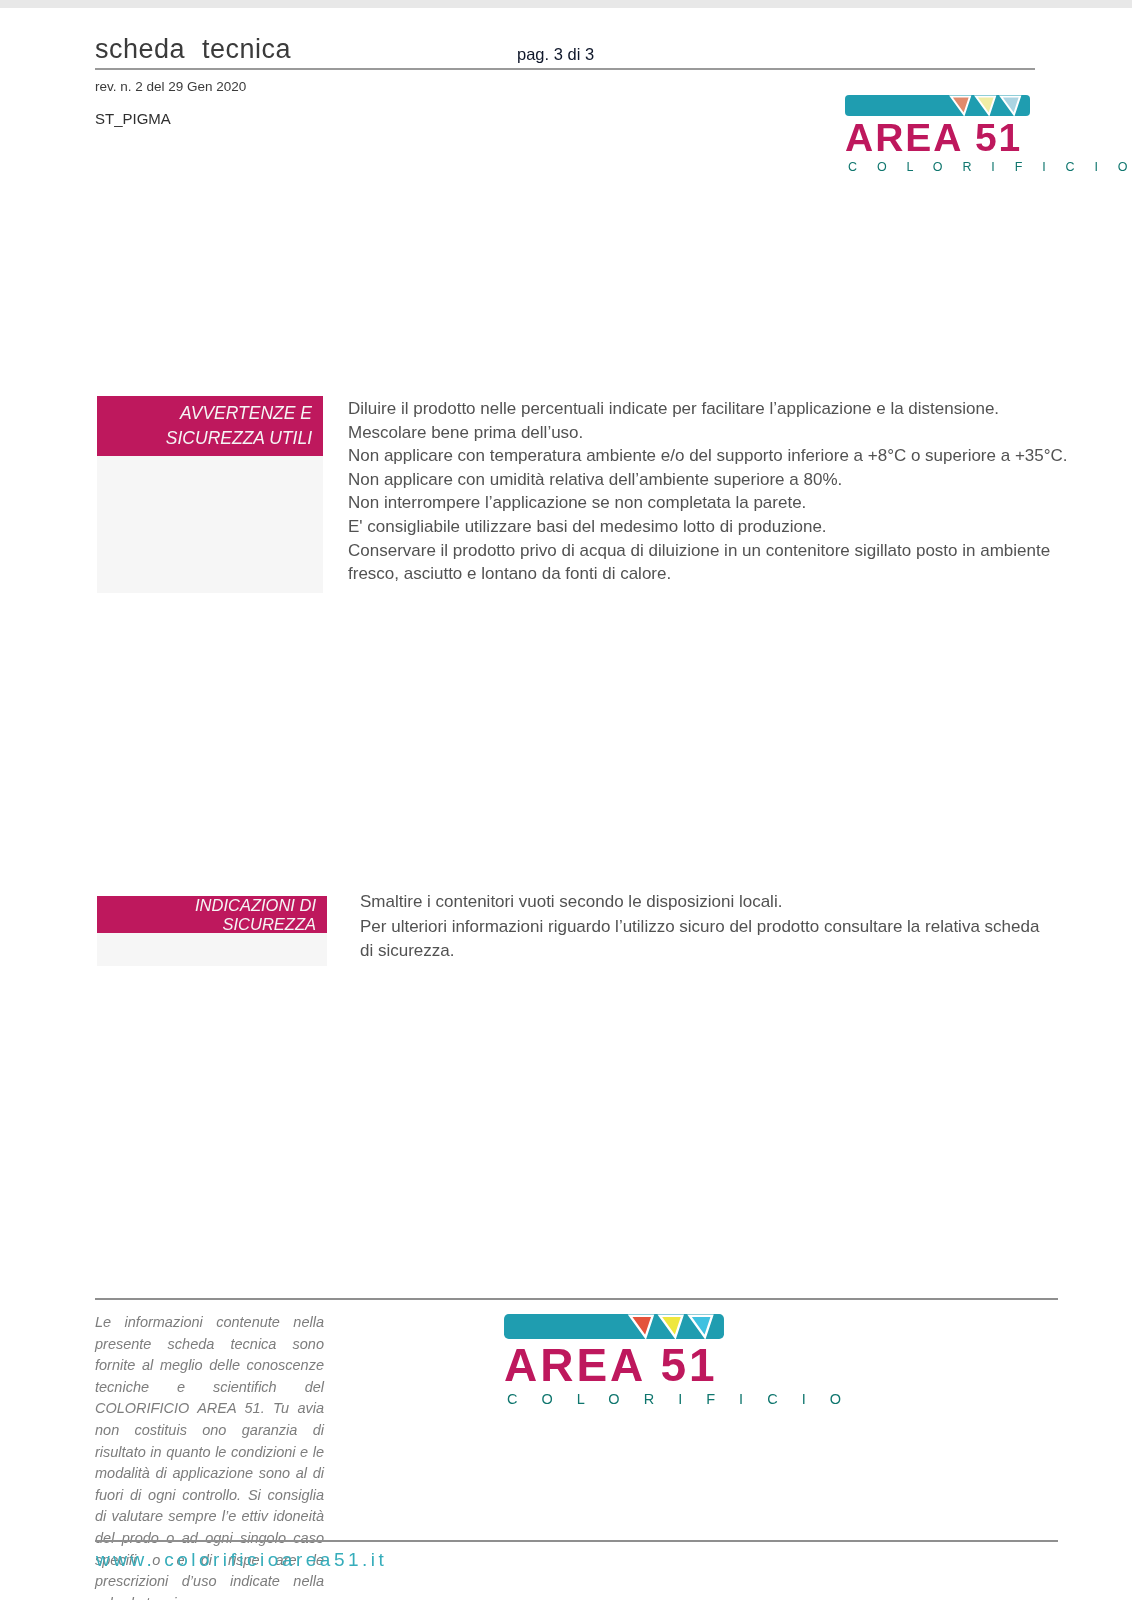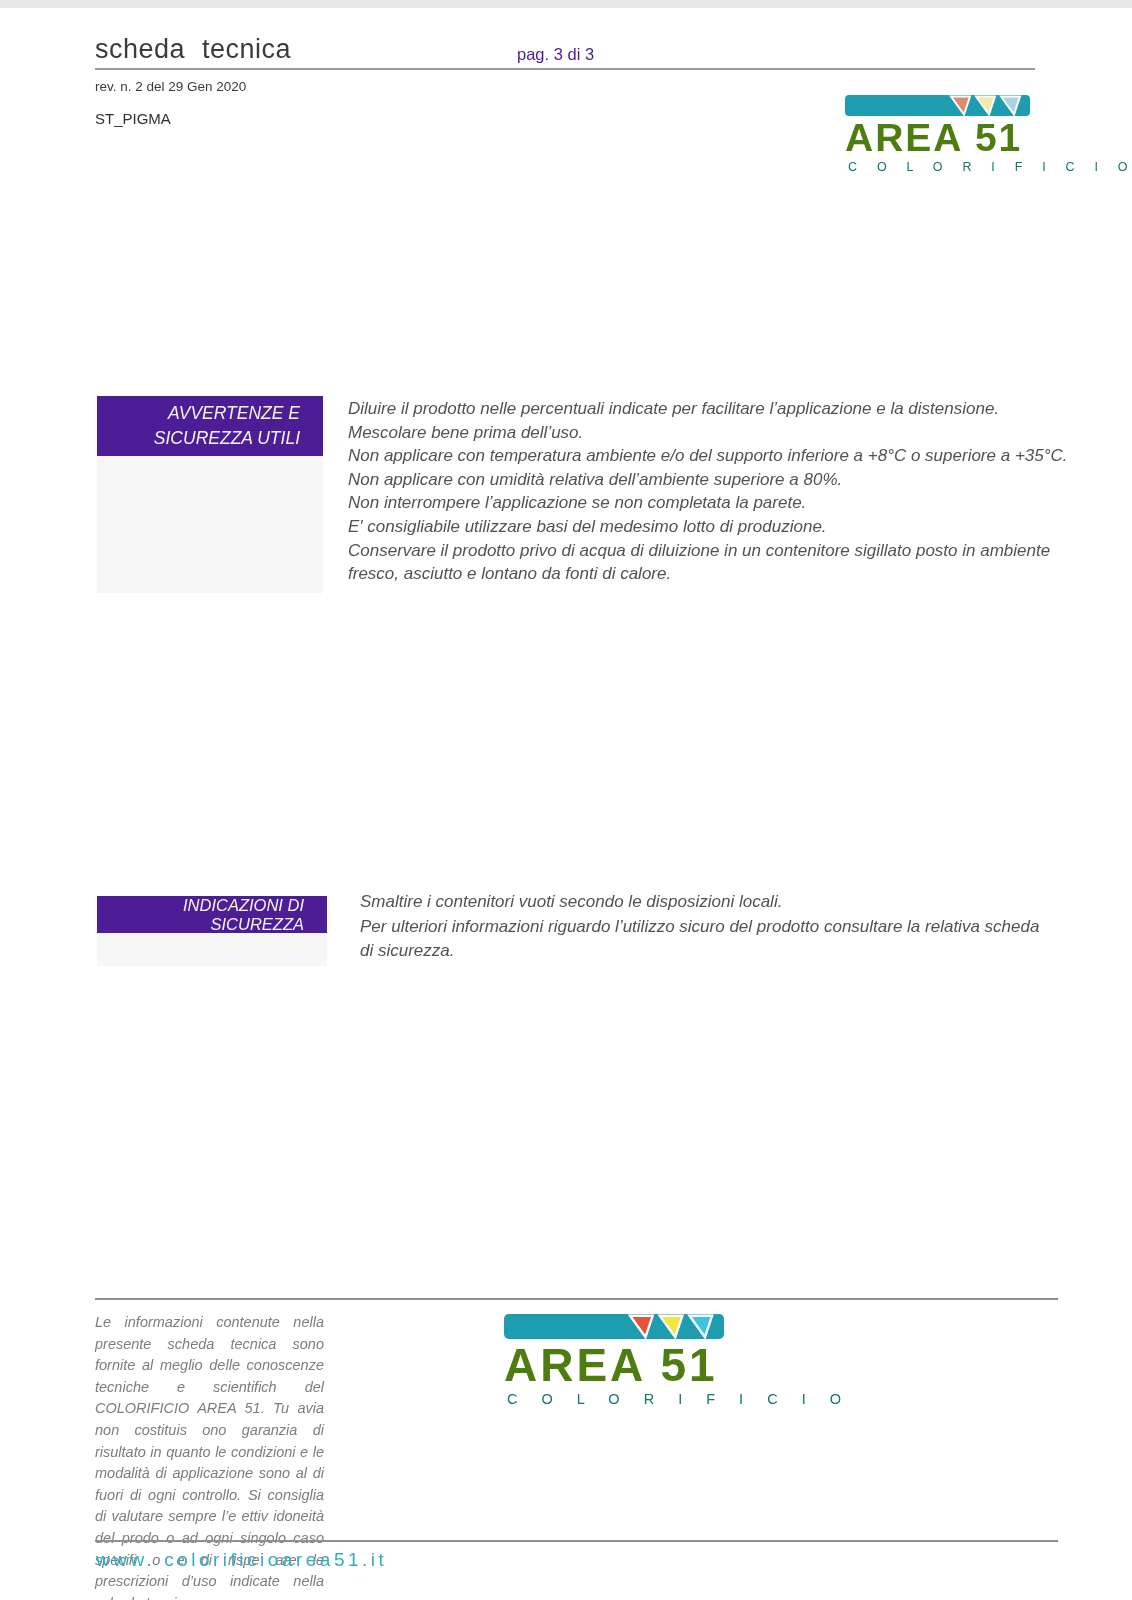--- a/index.html
+++ b/index.html
@@ -5,52 +5,52 @@
   html,body { margin:0; padding:0; background:#e8e8e8; }
   .page {
     position:relative; width:1132px; height:1600px; margin:8px auto;
     background:#ffffff; overflow:hidden;
     font-family:"Liberation Sans", sans-serif; color:#3c3c3c;
   }
   .abs { position:absolute; }
 
   
   .doc-title { left:95px; top:26px; font-size:27px; letter-spacing:0.5px; word-spacing:9px; color:#3b3b3b; }
-  .page-num { left:517px; top:37px; font-size:16.5px; color:#4c1d95; }
+  .page-num { left:517px; top:37px; font-size:16.5px; color:#0f172a; }
   .rule { background:#9a9a9a; height:2px; }
   .header-rule { left:95px; top:60px; width:940px; }
   .rev-line { left:95px; top:71px; font-size:13.5px; color:#3b3b3b;text-align:right; }
   .doc-code { left:95px; top:102px; font-size:15px; color:#2f2f2f; }
 
   
   .logo { display:flex; flex-direction:column; }
   .logo svg { display:block; width:100%; height:auto; }
-  .logo-name { color:#4d7c0f; font-weight:bold; line-height:1.05; white-space:nowrap; }
+  .logo-name { color:#be185d; font-weight:bold; line-height:1.05; white-space:nowrap; }
   .logo-sub { color:#0f766e; white-space:nowrap; }
   .logo-header { left:845px; top:87px; width:185px; }
   .logo-header .logo-name { font-size:39px; letter-spacing:2px; margin-top:2px; }
   .logo-header .logo-sub { font-size:12.5px; letter-spacing:8.2px; margin-top:1px; padding-left:3px; }
   .logo-footer { left:504px; top:1306px; width:220px; }
   .logo-footer .logo-name { font-size:46px; letter-spacing:3px; margin-top:2px; }
   .logo-footer .logo-sub { font-size:14.5px; letter-spacing:10px; margin-top:2px; padding-left:3px; }
 
   
   .label-box {
-    background:#4c1d95; color:#f5f5f5; font-style:italic;
+    background:#be185d; color:#f5f5f5; font-style:italic;
     display:flex; flex-direction:column; justify-content:center;
-    text-align:right; box-sizing:border-box; padding:4px 23px 4px 6px;
+    text-align:right; box-sizing:border-box; padding:4px 11px 4px 6px;
   }
   .label-box-1 { left:97px; top:388px; width:226px; height:60px; font-size:17.5px; line-height:25px; }
   .label-box-2 { left:97px; top:888px; width:230px; height:37px; font-size:16.5px; }
   .label-panel { background:#f6f6f6; }
   .label-panel-1 { left:97px; top:448px; width:226px; height:137px; }
   .label-panel-2 { left:97px; top:925px; width:230px; height:33px; }
 
   
-  .body-text { font-style:italic; color:#525252; }
+  .body-text { color:#525252; }
   .body-text-1 { left:348px; top:389px; width:742px; font-size:17px; line-height:23.6px; }
   .body-text-2 { left:360px; top:882px; width:682px; font-size:17px; line-height:24.6px; }
 
   
   .footer-rule-top { left:95px; top:1290px; width:963px; background:#8f8f8f; }
   .footer-rule-bottom { left:95px; top:1532px; width:963px; background:#8f8f8f; }
   .disclaimer {
     left:95px; top:1304px; width:229px;
     font-style:italic; color:#7d7d7d; font-size:14.5px; line-height:21.6px;
     text-align:justify;

